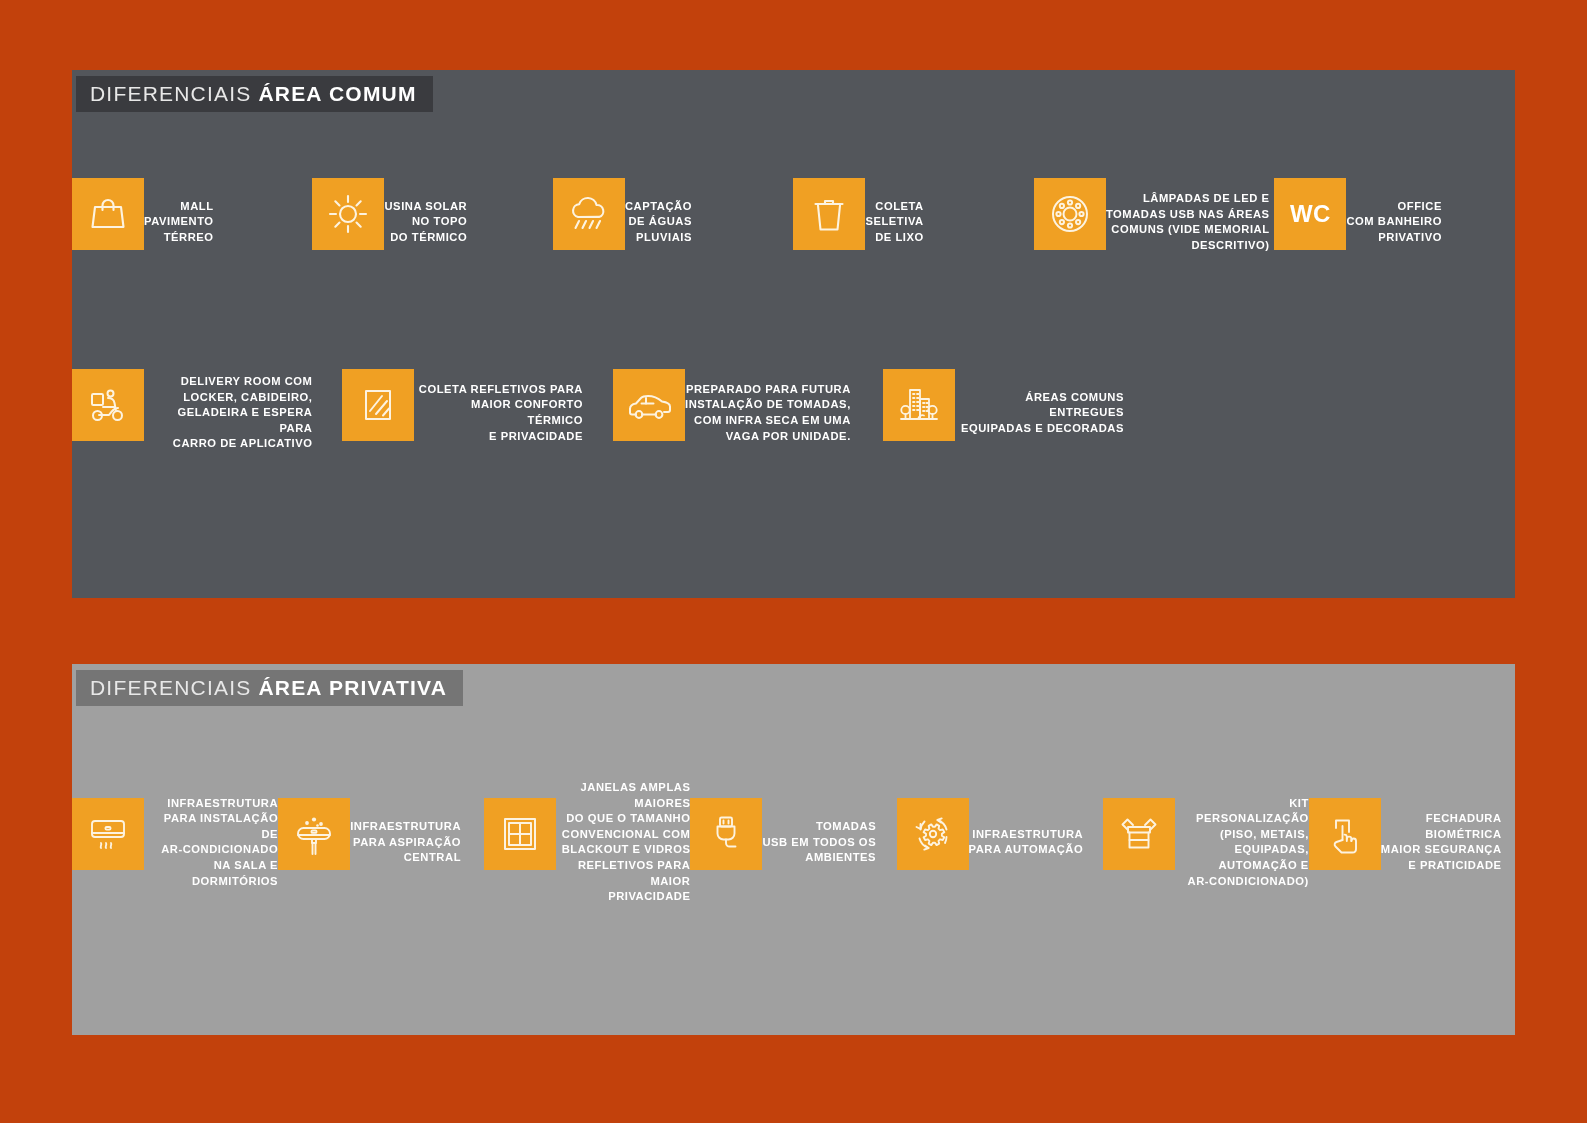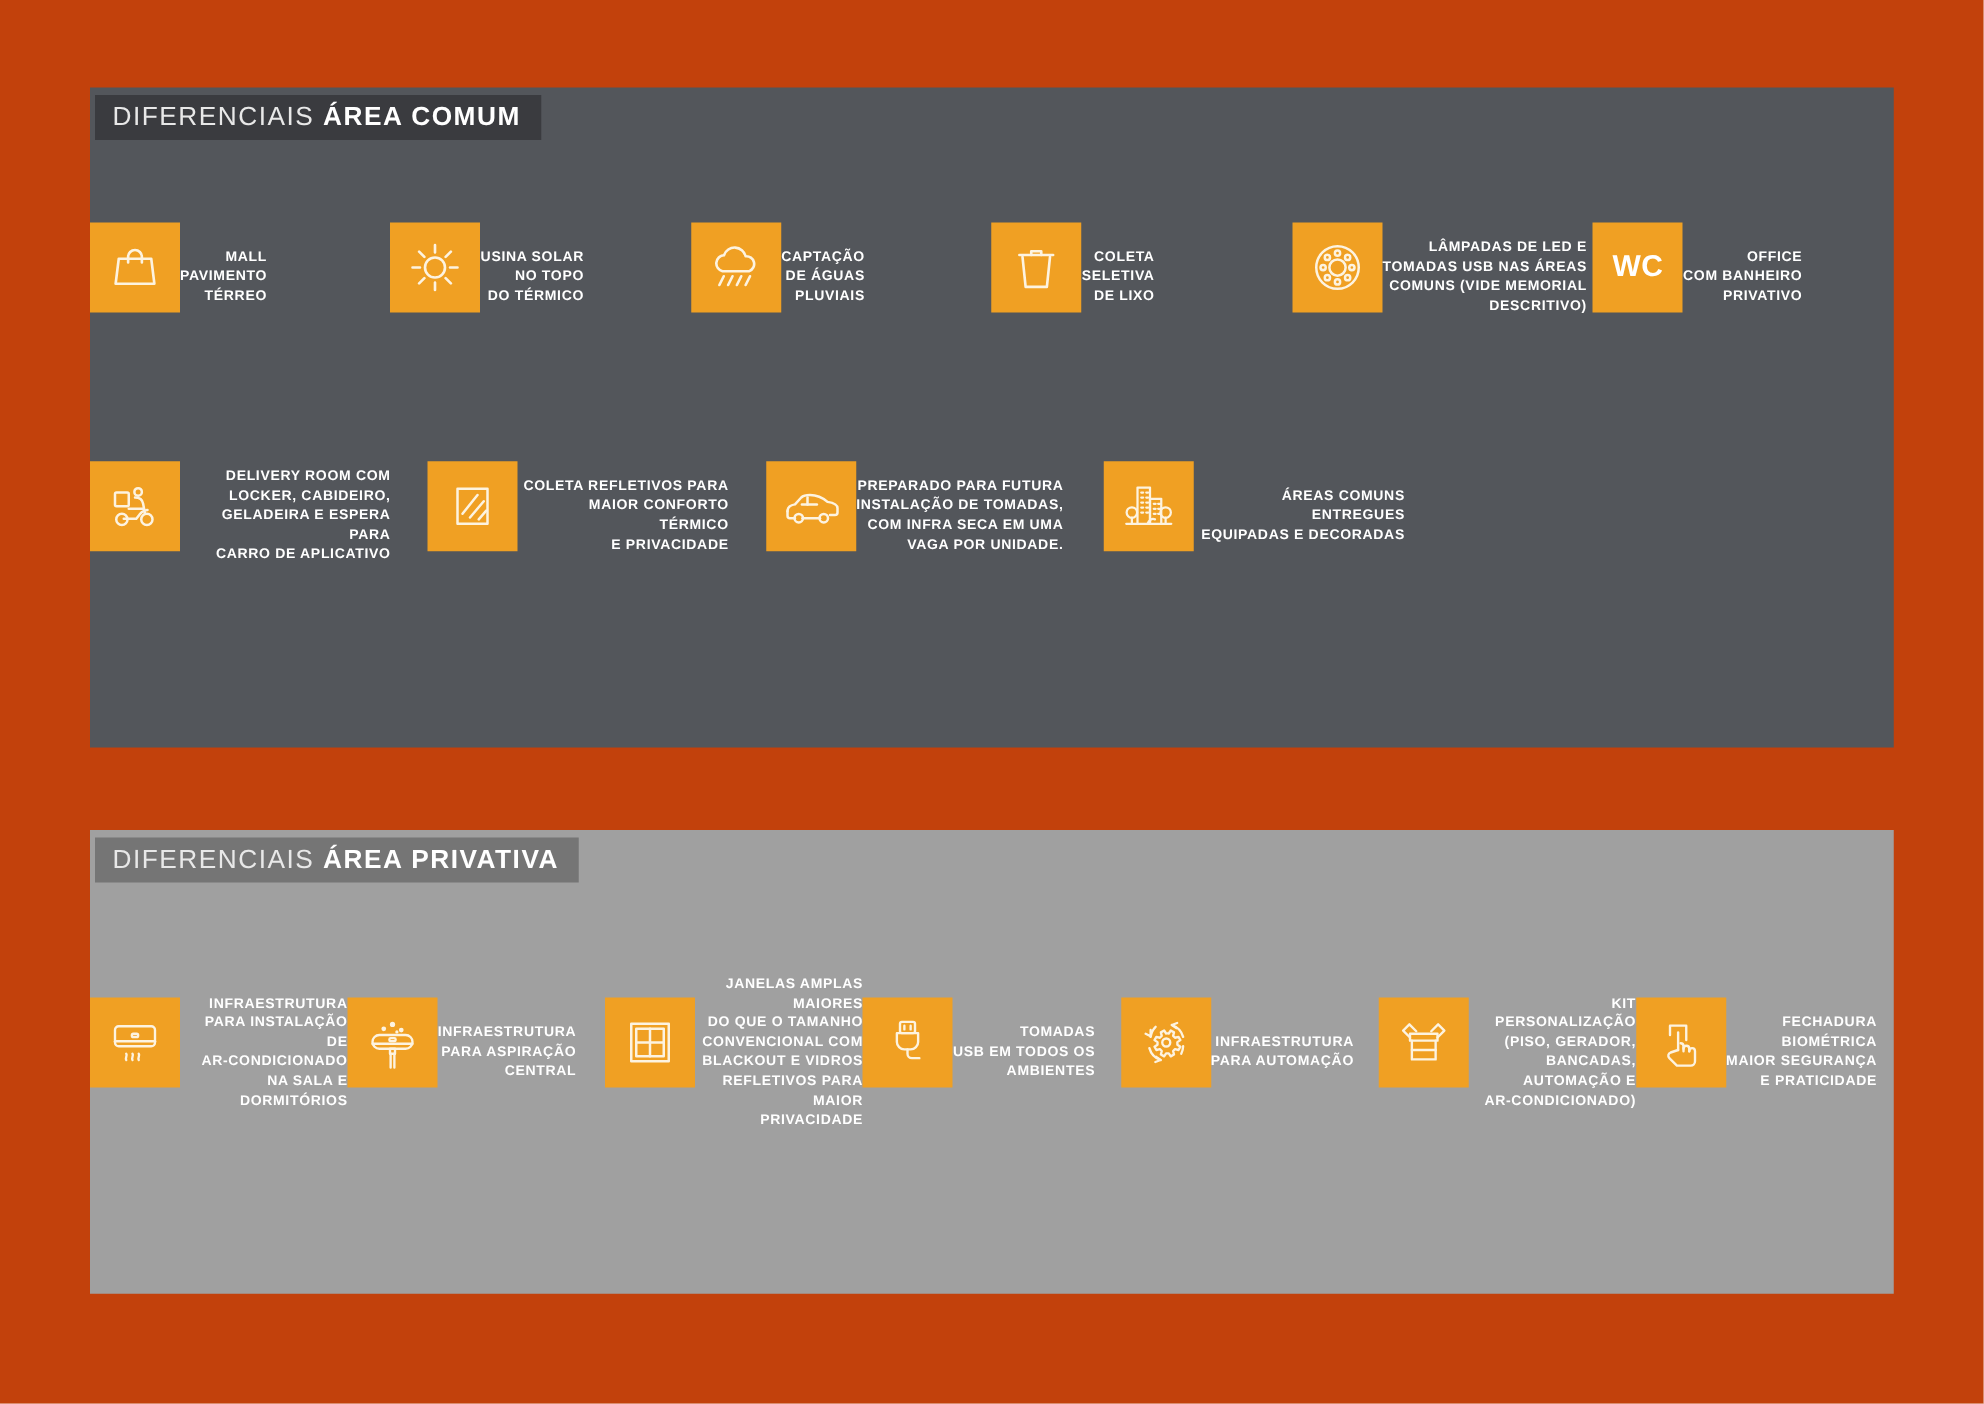--- a/index.html
+++ b/index.html
@@ -385,21 +385,21 @@
         <div class="tile">
           <svg width="46" height="44" viewBox="0 0 46 44" fill="none" stroke="#fdf3e0" stroke-width="1.9" stroke-linecap="round" stroke-linejoin="round">
             <path d="M12 18 l-5.5 -5.5 5 -5 5.5 5.5"></path>
             <path d="M34 18 l5.5 -5.5 -5 -5 -5.5 5.5"></path>
             <rect x="12" y="15" width="22" height="5.5"></rect>
             <path d="M13.5 20.5 v15 h19 v-15"></path>
             <path d="M13.5 28 h19"></path>
           </svg>
         </div>
         <div class="cell-label">KIT PERSONALIZAÇÃO
-(PISO, GERADOR, BANCADAS,
+(PISO, METAIS, EQUIPADAS,
 AUTOMAÇÃO E
 AR-CONDICIONADO)</div>
       </div>
 
       <div class="cell c7">
         <div class="tile">
           <svg width="44" height="44" viewBox="0 0 44 44" fill="none" stroke="#fdf3e0" stroke-width="1.9" stroke-linecap="round" stroke-linejoin="round">
             <path d="M13 16 V8.5 h13 V20"></path>
             <path d="M19.5 14 v14"></path>
             <path d="M19.5 28 l-6 2 c-2 0.8 -2.5 3 -1 4.5 l6 6 h11 c2 0 3.5 -1.5 3.5 -3.5 v-8 c0 -1.5 -1 -2.5 -2.3 -2.5 -1.3 0 -2.3 1 -2.3 2.5"></path>

